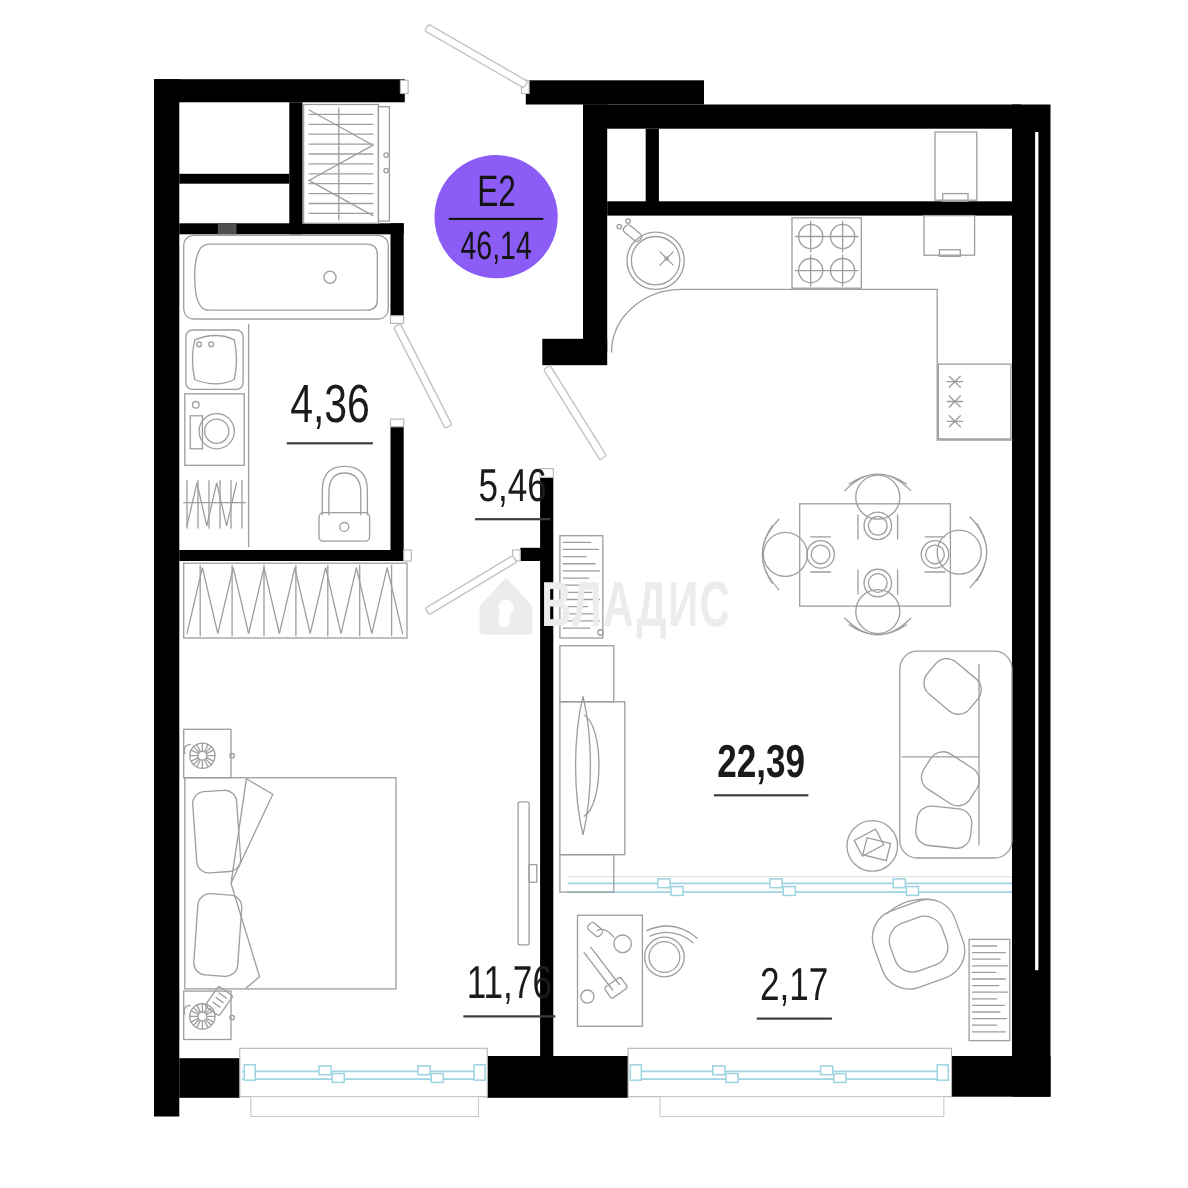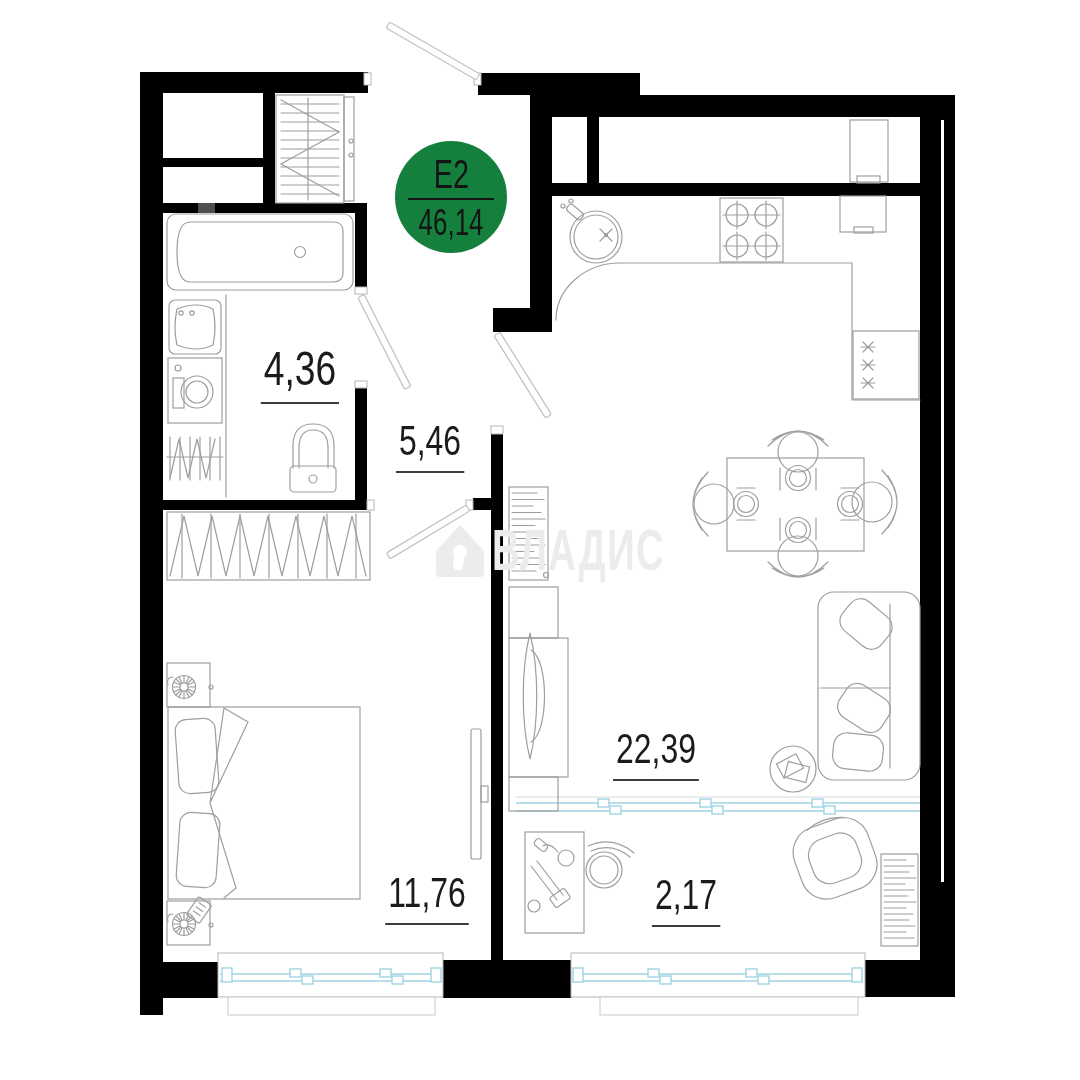--- a/index.html
+++ b/index.html
@@ -11,21 +11,21 @@
   
   .area-label{
     position:absolute;color:#1b1b1b;white-space:nowrap;
     transform:translateX(-50%);line-height:1;
   }
   .area-label .cond{
     display:inline-block;transform:scaleX(.76);transform-origin:center top;
     border-bottom:2px solid #3d3d3d;padding:0 4px 9px;
   }
   .lbl-38{font-size:49px;}
-  .lbl-42{font-size:42px;}
+  .lbl-42{font-size:42px;margin-left:36px;}
   
   .badge{
     position:absolute;left:395px;top:141px;width:112px;height:112px;
     border-radius:50%;display:flex;flex-direction:column;align-items:center;
     justify-content:center;color:#141414;
   }
   .badge .unit{font-size:40px;line-height:1;transform:scaleX(.72);}
   .badge .divider{width:86px;height:2px;background:#161616;margin:4px 0 5px;}
   .badge .total{font-size:36px;line-height:1;transform:scaleX(.72);}
   
@@ -367,33 +367,33 @@
 
   <g>
     <path d="M436,551 L460,525 L484,551 L484,573 Q484,577 480,577 L440,577 Q436,577 436,573 Z" fill="#ececec"></path>
     <circle cx="460" cy="552" r="7" fill="#ffffff"></circle>
     <rect x="455" y="552" width="10" height="18" rx="4" fill="#ffffff" transform="rotate(8 460 552)"></rect>
   </g>
 </svg>
 
   <div class="watermark-text">ВЛАДИС</div>
 
-  <div class="badge" style="background:#15803d;">
+  <div class="badge" style="background:#8b5cf6;">
     <div class="unit">E2</div>
     <div class="divider"></div>
     <div class="total">46,14</div>
   </div>
 
   <div class="area-label lbl-38" style="left:300px;top:344px;">
     <span class="cond">4,36</span>
   </div>
   <div class="area-label lbl-42" style="left:430px;top:420px;">
     <span class="cond">5,46</span>
   </div>
-  <div class="area-label lbl-42" style="left:656px;top:728px;">
+  <div class="area-label lbl-42" style="left:656px;top:671px;font-weight:bold;">
     <span class="cond">22,39</span>
   </div>
   <div class="area-label lbl-42" style="left:427px;top:872px;text-decoration:underline;">
     <span class="cond">11,76</span>
   </div>
   <div class="area-label lbl-42" style="left:686px;top:874px;">
     <span class="cond">2,17</span>
   </div>
 
 </div>

